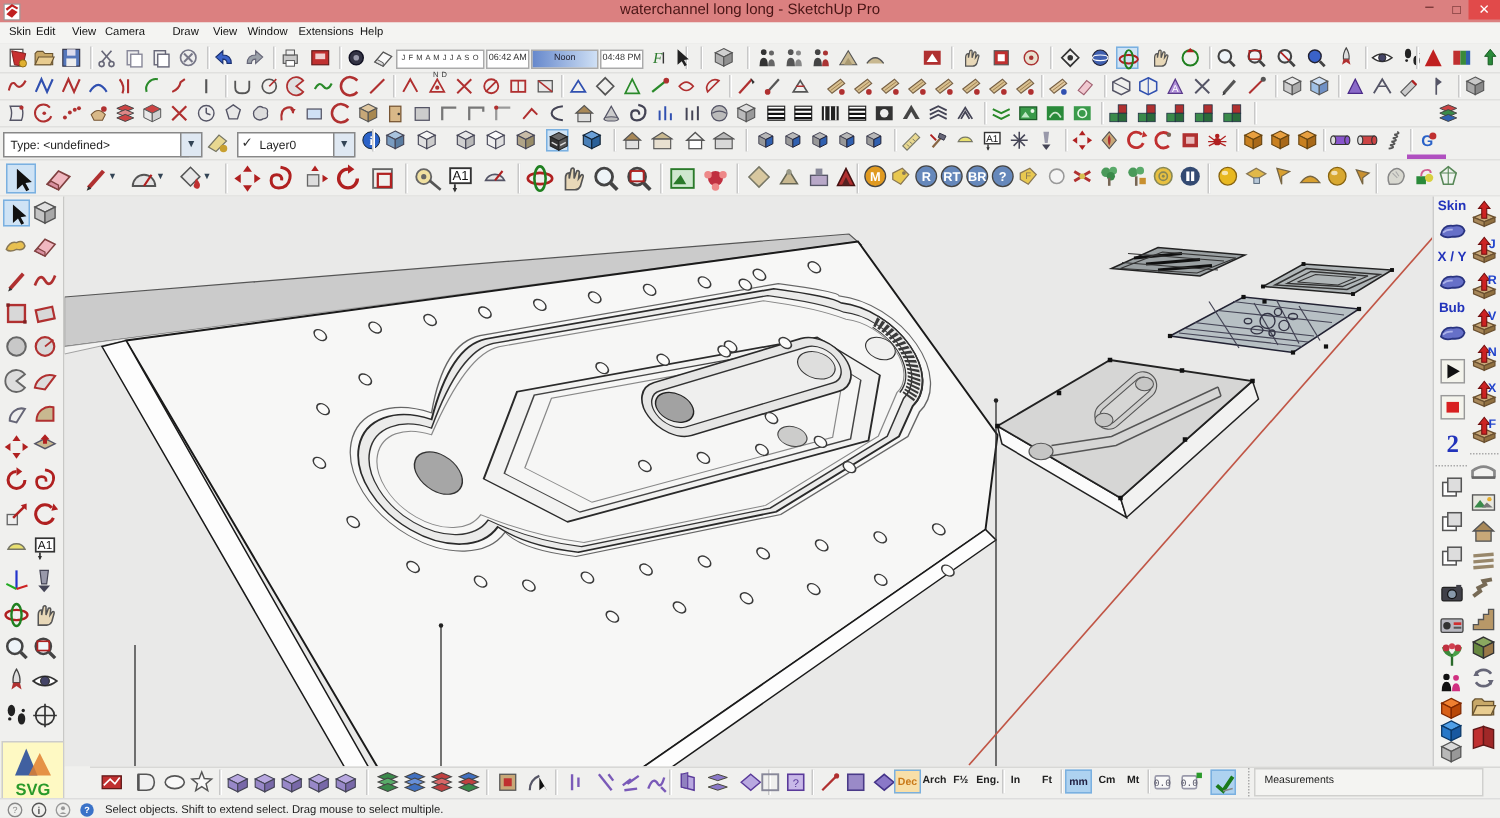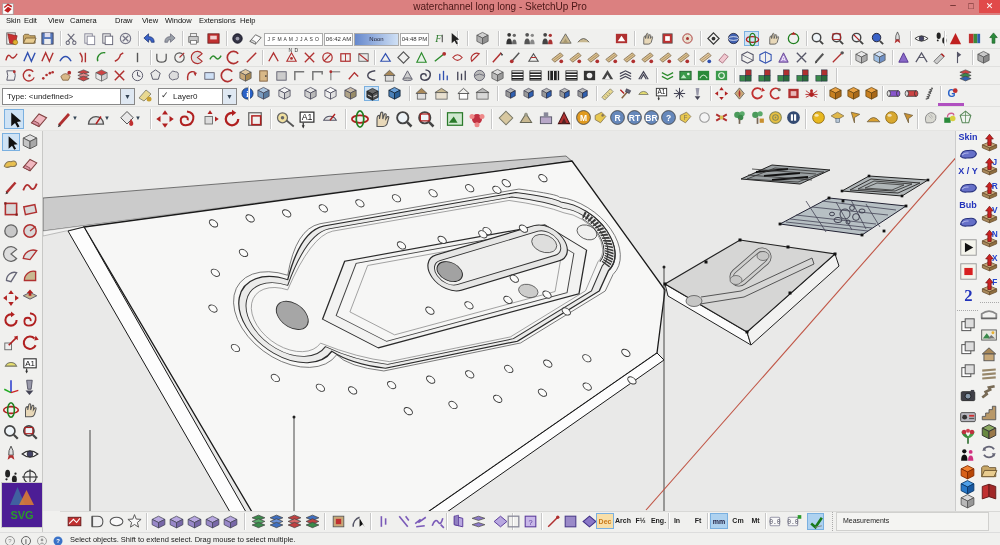--- a/index.html
+++ b/index.html
@@ -1160,21 +1160,21 @@
       <ellipse cx="5" cy="5" rx="2.2" ry="3.4" fill="#222"></ellipse>
       <ellipse cx="11" cy="10" rx="2.2" ry="3.4" fill="#222"></ellipse>
       <circle cx="4" cy="10" r="1" fill="#222"></circle>
       <circle cx="12" cy="5" r="1" fill="#222"></circle>
     </svg></div>
 <div style="position:absolute;left:21px;top:467.50000000000017px;width:18px;height:18px;"><svg width="18" height="18" viewBox="0 0 16 16">
       <circle cx="8" cy="8" r="5.5" fill="none" stroke="#333" stroke-width="1"></circle>
       <line x1="8" y1="1" x2="8" y2="15" stroke="#333" stroke-width="1"></line>
       <line x1="1" y1="8" x2="15" y2="8" stroke="#333" stroke-width="1"></line>
     </svg></div>
-<div class="abs" style="left:1px;top:482px;width:40px;height:44px;background:#4c1d95;border:1px solid #ccc;">
+<div class="abs" style="left:1px;top:494px;width:40px;height:44px;background:#fef9c3;border:1px solid #ccc;">
 <div style="position:absolute;left:7px;top:1px;width:26px;height:24px;"><svg width="26" height="24" viewBox="0 0 16 16">
         <polygon points="5,2 10,14 0,14" fill="#4060a0"></polygon>
         <polygon points="11,4 16,14 6,14" fill="#e08030" opacity="0.85"></polygon>
       </svg></div>
 <div style="position:absolute;left:0;top:26px;width:40px;text-align:center;font-size:11px;font-weight:bold;color:#2a9a2a;font-family:Liberation Sans;">SVG</div>
   </div>
 <div class="abs" style="left:43px;top:131px;width:912px;height:380px;background:#e9e9e8;overflow:hidden;">
 <svg width="912" height="380" viewBox="43 131 912 380">
 <polygon points="43,198 566,156 574,163 43,231" fill="#cbcbcb" stroke="#555" stroke-width="0.8"></polygon>
 <polygon points="43,231 572,161 84,227 43,236" fill="#f2f2f1" stroke="#888" stroke-width="0.5"></polygon>

